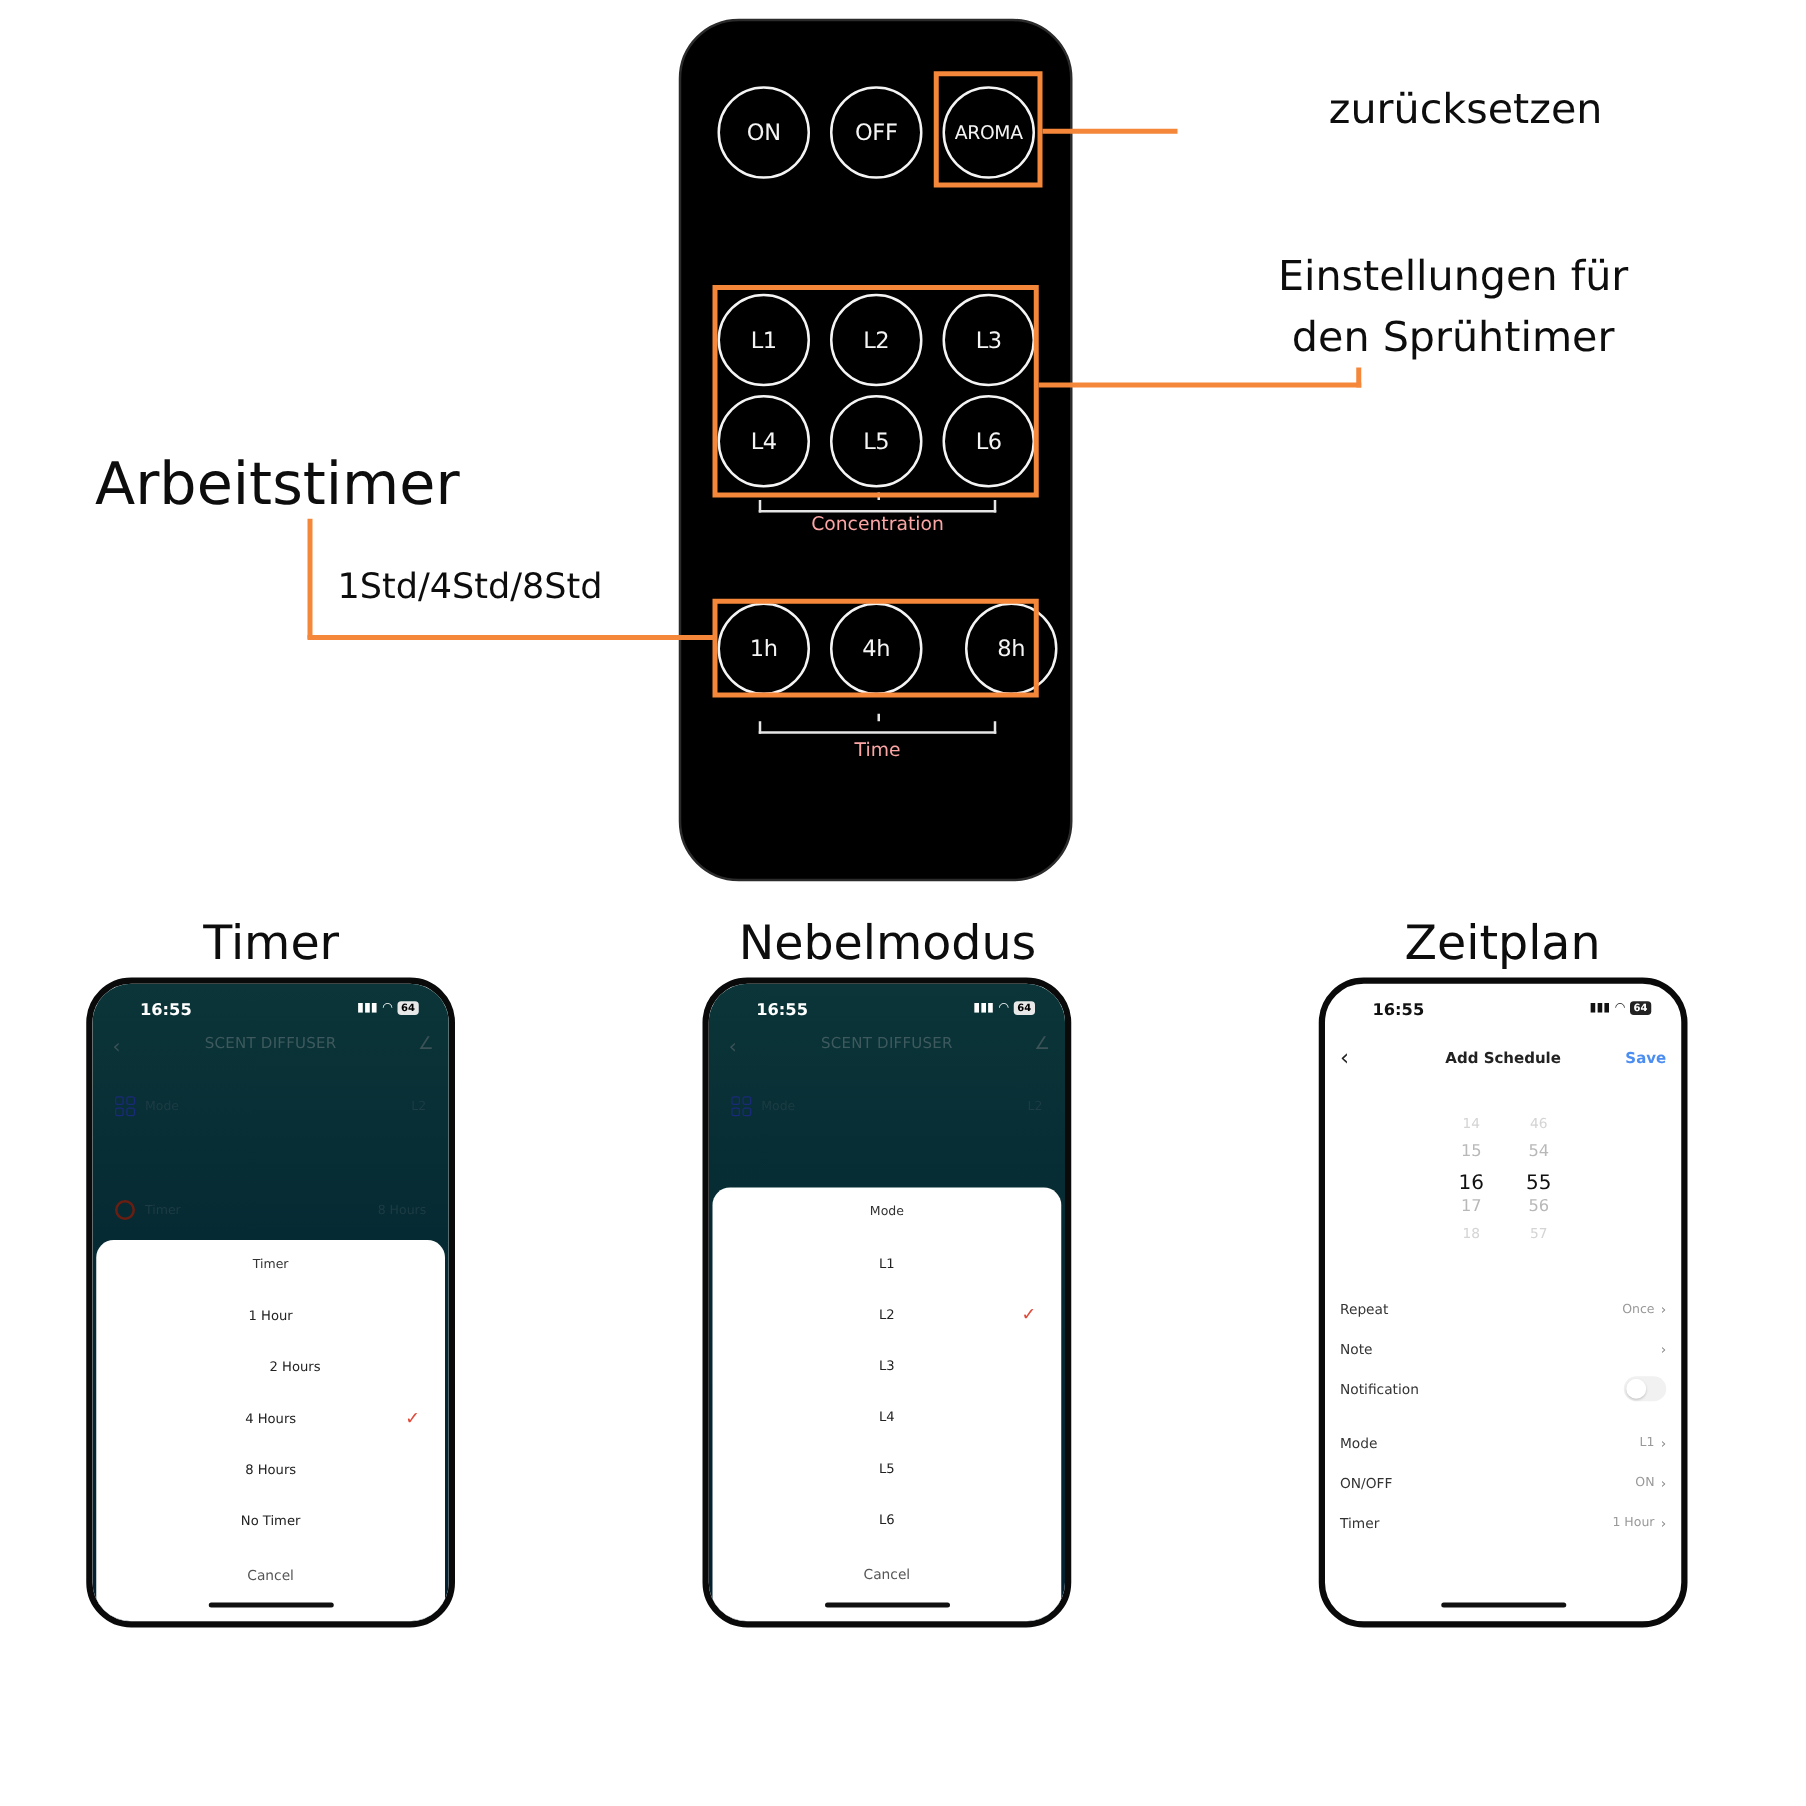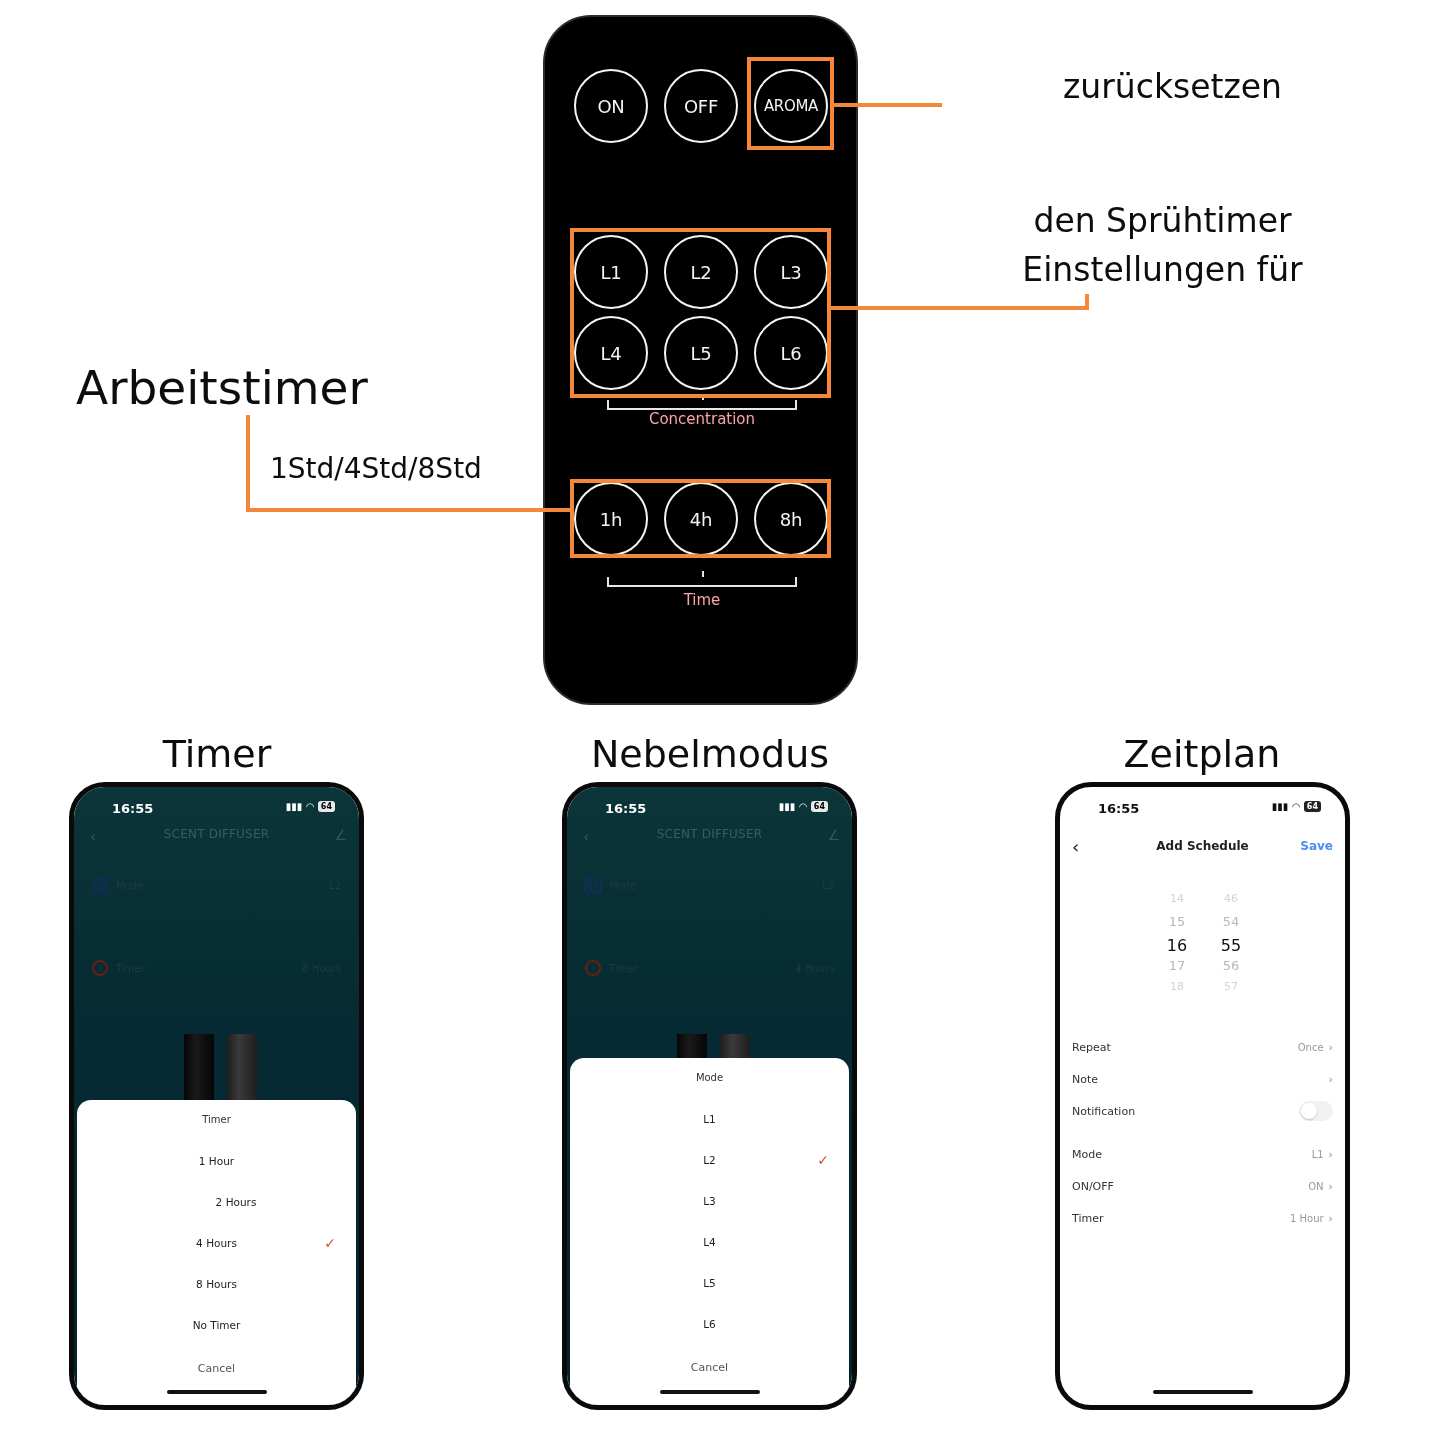--- a/index.html
+++ b/index.html
@@ -35,21 +35,21 @@
     position: absolute; font-family: "DejaVu Sans", sans-serif; color: #0d0d0d; text-align: center;
     font-weight: normal;
   }
 
   
   .section-title {
     position: absolute; font-size: 38px; text-align: center; width: 360px;
     font-family: "DejaVu Sans", sans-serif; color: #0d0d0d;
   }
   .phone {
-    position: absolute; width: 295px; height: 628px; border: 5px solid #0a0a0a;
+    position: absolute; width: 295px; height: 520px; border: 5px solid #0a0a0a;
     border-radius: 36px; overflow: hidden; background: #fff;
   }
   .screen-dark {
     position: absolute; inset: 0;
     background: linear-gradient(180deg, #0b3538 0%, #062a33 40%, #03202f 100%);
   }
   .status {
     position: absolute; top: 14px; left: 0; right: 0; height: 20px;
   }
   .status .time { position: absolute; left: 38px; top: 0; font-size: 13px; font-weight: bold; }
@@ -119,21 +119,21 @@
   <div class="rbtn" style="left:119px;top:299px;">L5</div>
   <div class="rbtn" style="left:209px;top:299px;">L6</div>
 
   <div class="bracket" style="left:62px;top:383px;width:190px;">
       <div class="mid"></div>
     </div>
   <div class="rlabel" style="left:57px;top:393px;">Concentration</div>
 
   <div class="rbtn" style="left:29px;top:465px;">1h</div>
   <div class="rbtn" style="left:119px;top:465px;">4h</div>
-  <div class="rbtn" style="left:209px;top:465px;">8h</div>
+  <div class="rbtn" style="left:227px;top:465px;">8h</div>
 
   <div class="bracket" style="left:62px;top:560px;width:190px;">
       <div class="mid"></div>
     </div>
   <div class="rlabel" style="left:57px;top:574px;">Time</div>
 </div>
 
 <div class="hl-box" style="left:747px;top:57px;width:87px;height:93px;"></div>
 <div class="hl-box" style="left:570px;top:228px;width:261px;height:170px;"></div>
 <div class="hl-box" style="left:570px;top:479px;width:261px;height:79px;"></div>
@@ -141,22 +141,22 @@
 <div class="orange" style="left:834px;top:103px;width:108px;height:4px;"></div>
 <div class="orange" style="left:831px;top:306px;width:258px;height:4px;"></div>
 <div class="orange" style="left:1085px;top:294px;width:4px;height:16px;"></div>
 <div class="orange" style="left:246px;top:415px;width:4px;height:96px;"></div>
 <div class="orange" style="left:246px;top:508px;width:326px;height:4px;"></div>
 
 <div class="anno" style="left:945px;top:62px;width:455px;font-size:33px;line-height:49px;">
   <div>zurücksetzen</div>
 </div>
 <div class="anno" style="left:985px;top:196px;width:355px;font-size:33px;line-height:49px;">
+  <div>Einstellungen für</div>
   <div>den Sprühtimer</div>
-  <div>Einstellungen für</div>
 </div>
 <div class="anno" style="left:76px;top:360px;text-align:left;font-size:47px;">Arbeitstimer</div>
 <div class="anno" style="left:270px;top:452px;text-align:left;font-size:28px;">1Std/4Std/8Std</div>
 
 <div class="section-title" style="left:37px;top:732px;">Timer</div>
 <div class="section-title" style="left:530px;top:732px;">Nebelmodus</div>
 <div class="section-title" style="left:1022px;top:732px;">Zeitplan</div>
 
 <div class="phone dark" style="left:69px;top:782px;">
   <div class="screen-dark"></div>

